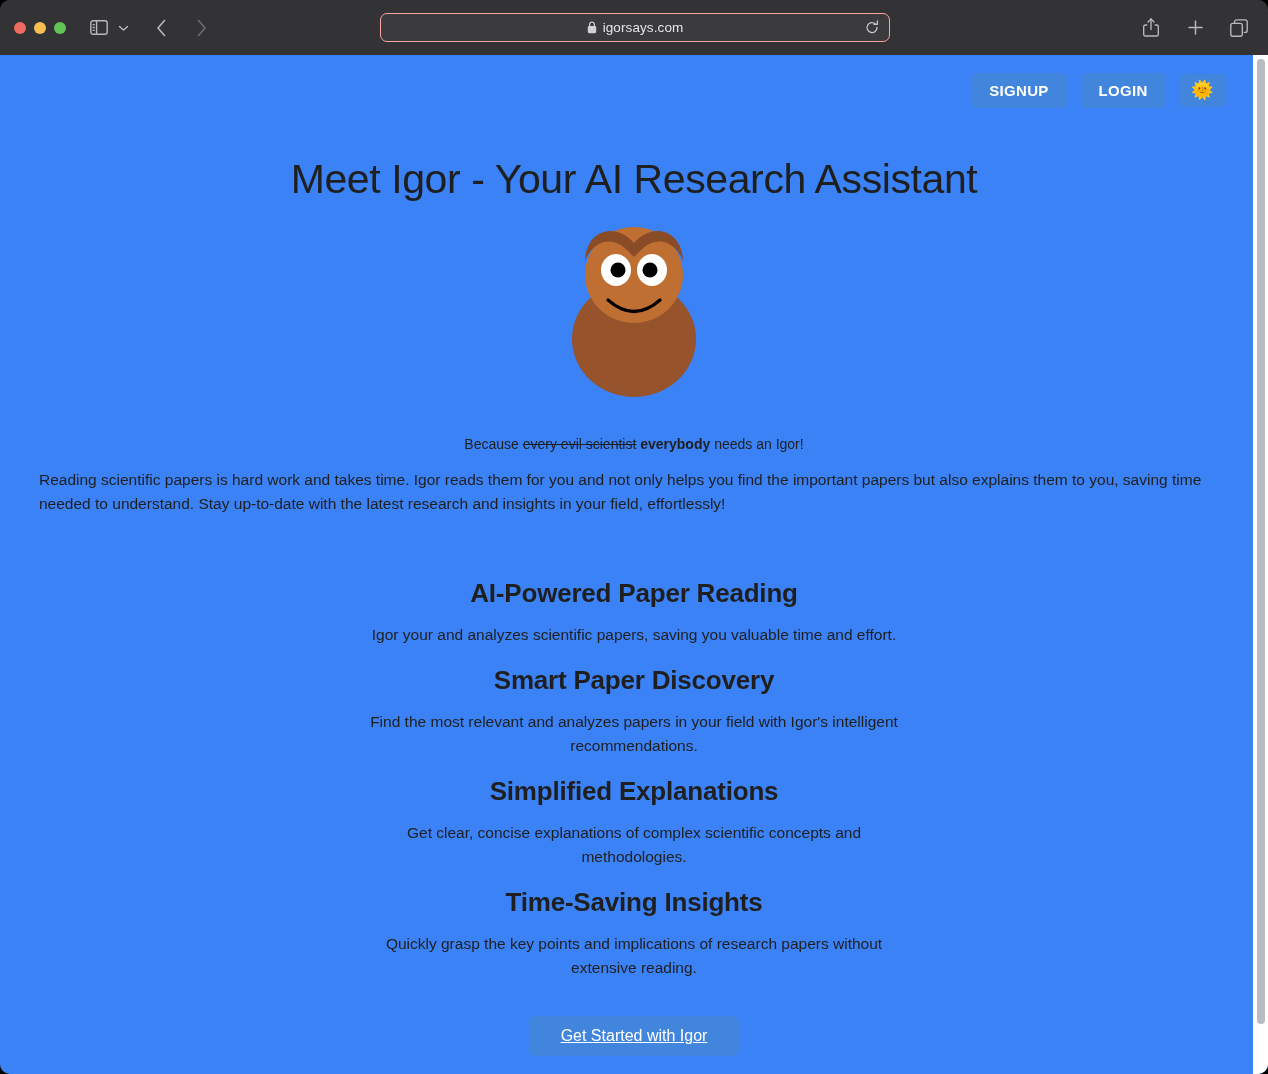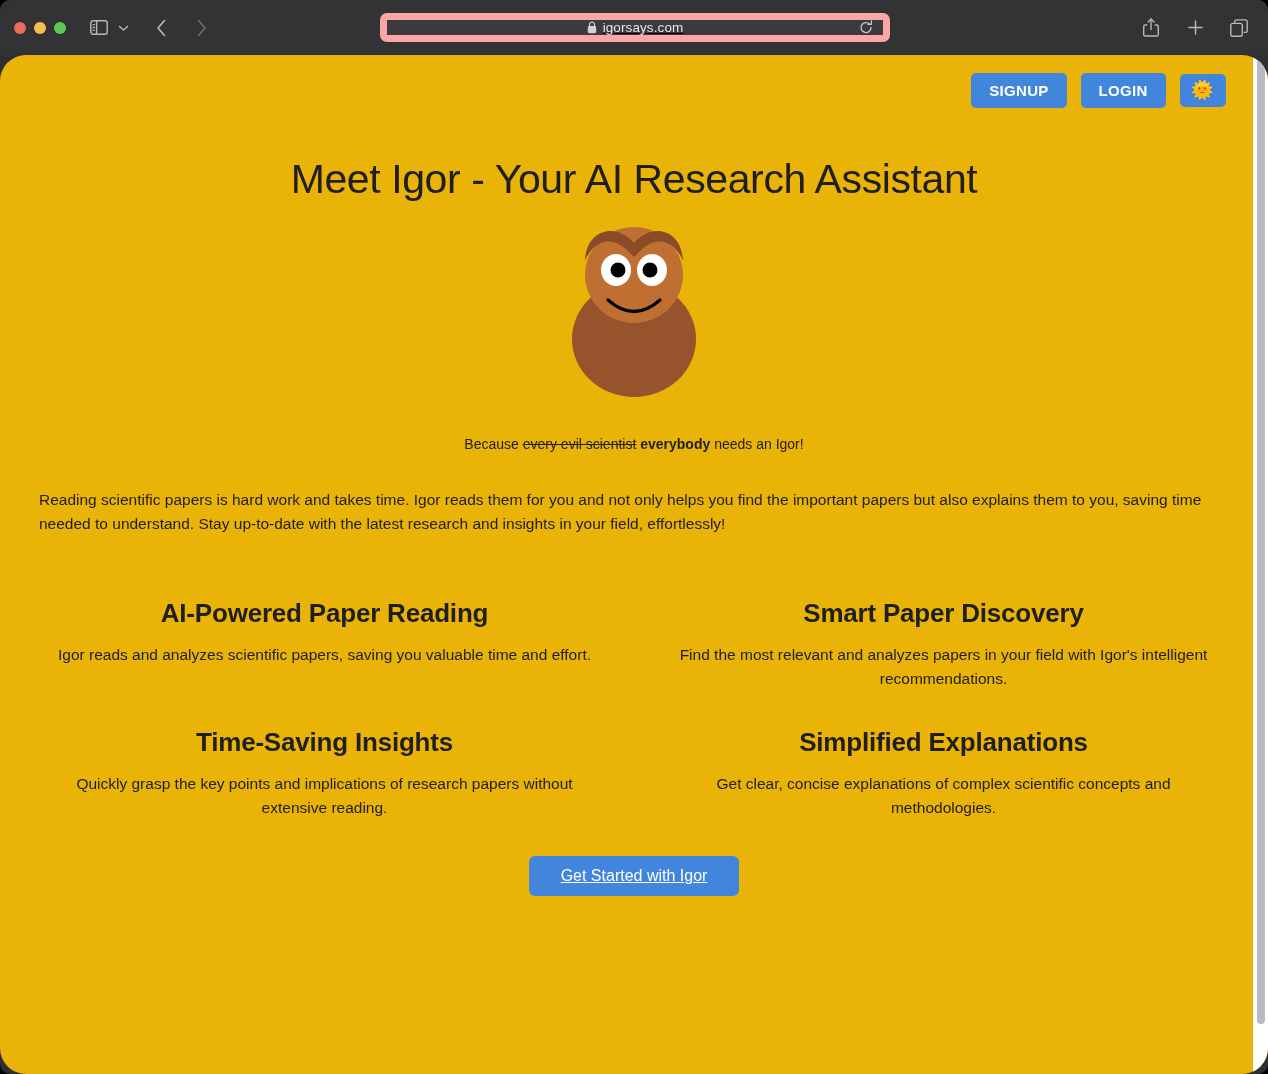--- a/index.html
+++ b/index.html
@@ -64,27 +64,26 @@
     left: 380px;
     top: 13px;
     width: 510px;
     height: 29px;
   }
   .url-bar {
     width: 100%;
     height: 100%;
     box-sizing: border-box;
     background: #3b3b3d;
-    border: 7px solid #fca5a5;
+    border: 1px solid #fca5a5;
     border-radius: 7px;
     display: flex;
     align-items: center;
     justify-content: center;
     position: relative;
-    text-decoration: underline;
   }
   .url-inner { display:flex; align-items:center; gap:6px; }
   .lock-icon { color: #d2d2d4; display:flex; }
   .url-text {
     color: #e6e6e8;
     font-size: 13.5px;
     letter-spacing: 0.1px;
   }
   .reload-icon {
     position: absolute;
@@ -100,23 +99,22 @@
     height: 55px;
     display: flex;
     align-items: center;
     gap: 18px;
   }
 
   
   .viewport {
     position: relative;
     height: 1019px;
-    background: #eab308;
+    background: #3b82f6;
     overflow: hidden;
-    border-radius: 26px;
   }
   .page {
     position: relative;
     width: 1268px;
     height: 1019px;
     box-sizing: border-box;
     padding: 0 20px;
   }
 
   
@@ -170,37 +168,36 @@
   .tagline {
     margin: 34px 0 0 0;
     text-align: center;
     font-size: 14px;
     color: #1f1f1f;
   }
   .tagline .strike { text-decoration: line-through; }
   .tagline .bold { font-weight: bold; }
 
   .lede {
-    margin: 36px auto 0 auto;
+    margin: 16px auto 0 auto;
     max-width: 1190px;
     font-size: 15.5px;
     line-height: 1.55;
     color: #1f1f1f;
     text-align: left;
   }
 
   
   .features {
     display: grid;
-    grid-template-columns: 1fr 1fr;
+    grid-template-columns: 1fr;
     column-gap: 16px;
     row-gap: 0;
     margin: 44px auto 0 auto;
     max-width: 1220px;
-    gap: 18px;
   }
   .feature { padding: 0 10px; }
   .feature h2 {
     margin: 18px 0 0 0;
     text-align: center;
     font-size: 26px;
     font-weight: bold;
     color: #1f1f1f;
     letter-spacing: -0.2px;
   }
@@ -370,33 +367,33 @@
 
       <p class="tagline">
         <span>Because </span><span class="strike">every evil scientist</span> <span class="bold">everybody</span><span> needs an Igor!</span>
       </p>
 
       <p class="lede">Reading scientific papers is hard work and takes time. Igor reads them for you and not only helps you find the important papers but also explains them to you, saving time needed to understand. Stay up-to-date with the latest research and insights in your field, effortlessly!</p>
 
       <div class="features">
         <div class="feature">
           <h2>AI-Powered Paper Reading</h2>
-          <p>Igor reads and analyzes scientific papers, saving you valuable time and effort.</p>
+          <p>Igor your and analyzes scientific papers, saving you valuable time and effort.</p>
         </div>
         <div class="feature">
           <h2>Smart Paper Discovery</h2>
           <p>Find the most relevant and analyzes papers in your field with Igor's intelligent recommendations.</p>
         </div>
         <div class="feature">
+          <h2>Simplified Explanations</h2>
+          <p>Get clear, concise explanations of complex scientific concepts and methodologies.</p>
+        </div>
+        <div class="feature">
           <h2>Time-Saving Insights</h2>
           <p>Quickly grasp the key points and implications of research papers without extensive reading.</p>
-        </div>
-        <div class="feature">
-          <h2>Simplified Explanations</h2>
-          <p>Get clear, concise explanations of complex scientific concepts and methodologies.</p>
         </div>
       </div>
 
       <div class="cta-wrap">
         <button class="cta-btn">
           <span>Get Started with Igor</span>
         </button>
       </div>
 
     </div>

